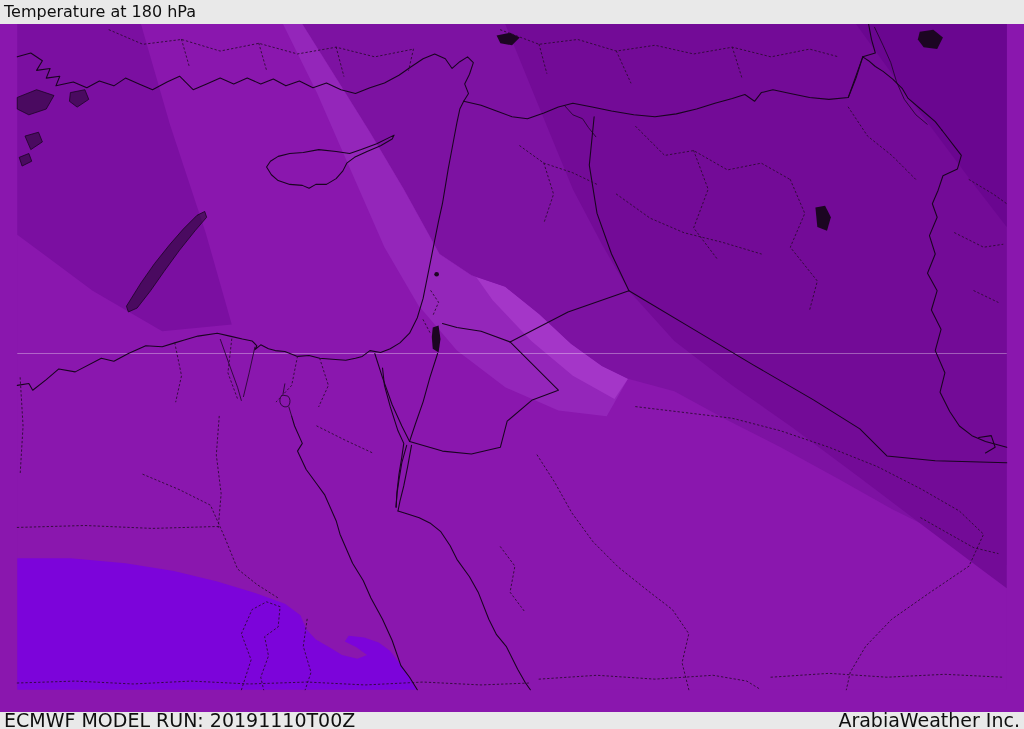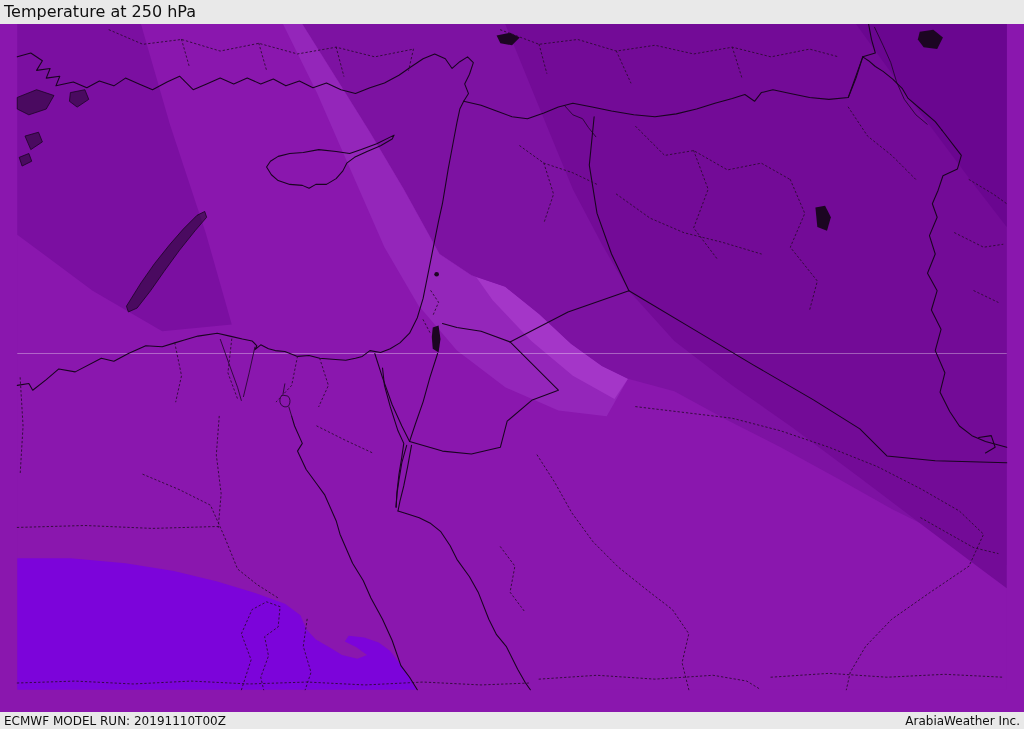--- a/index.html
+++ b/index.html
@@ -12,37 +12,37 @@
   }
   .bar{
     position:absolute;left:0;width:1024px;
     background:#e9e9e9;
     display:flex;justify-content:space-between;align-items:center;
     box-sizing:border-box;padding:0 4px;
     color:#0f0f0f;font-size:16px;line-height:1;
     white-space:nowrap;
   }
   #topbar{top:0;height:24px;}
-  #bottombar{bottom:0;height:17px;font-size:12px;}
+  #bottombar{bottom:0;height:17px;font-size:19px;}
   #mapwrap{position:absolute;top:24px;left:0;width:1024px;height:688px;}
   svg{display:block;}
   .solid{stroke:#190420;stroke-width:1.1;fill:none;stroke-linejoin:round;stroke-linecap:round;}
   .thin{stroke:#190420;stroke-width:0.8;fill:none;}
   .dotted{stroke:#2b0a31;stroke-width:0.9;stroke-dasharray:1.6 2.8;fill:none;stroke-linecap:round;}
   .lake{fill:#1c0522;stroke:none;}
   .island{fill:rgba(25,5,32,0.5);stroke:#190420;stroke-width:0.8;}
   .graticule{stroke:rgba(255,255,255,0.35);stroke-width:1;}
 </style>
 </head>
 <body>
 
 <div id="app">
 
   <div class="bar" id="topbar">
-    <span>Temperature at 250 hPa</span>
+    <span>Temperature at 180 hPa</span>
   </div>
 
   <div id="mapwrap">
     <svg width="1024" height="688" viewBox="0 24 1024 712">
 
       <rect x="0" y="24" width="1024" height="689" fill="#8a17ae"></rect>
 
       <polygon points="275,24 295,24 330,80 365,136 400,195 437,262 470,284 505,296 540,324 573,355 605,378 632,391 610,430 560,424 505,400 455,362 415,315 380,255 345,175 310,95" fill="#9426ba"></polygon>
       <polygon points="295,24 330,80 365,136 400,195 437,262 470,284 505,296 540,324 573,355 605,378 632,391 618,412 575,388 532,352 492,310 458,262 428,205 395,140 362,78 340,24" fill="#a436c8"></polygon>
 

